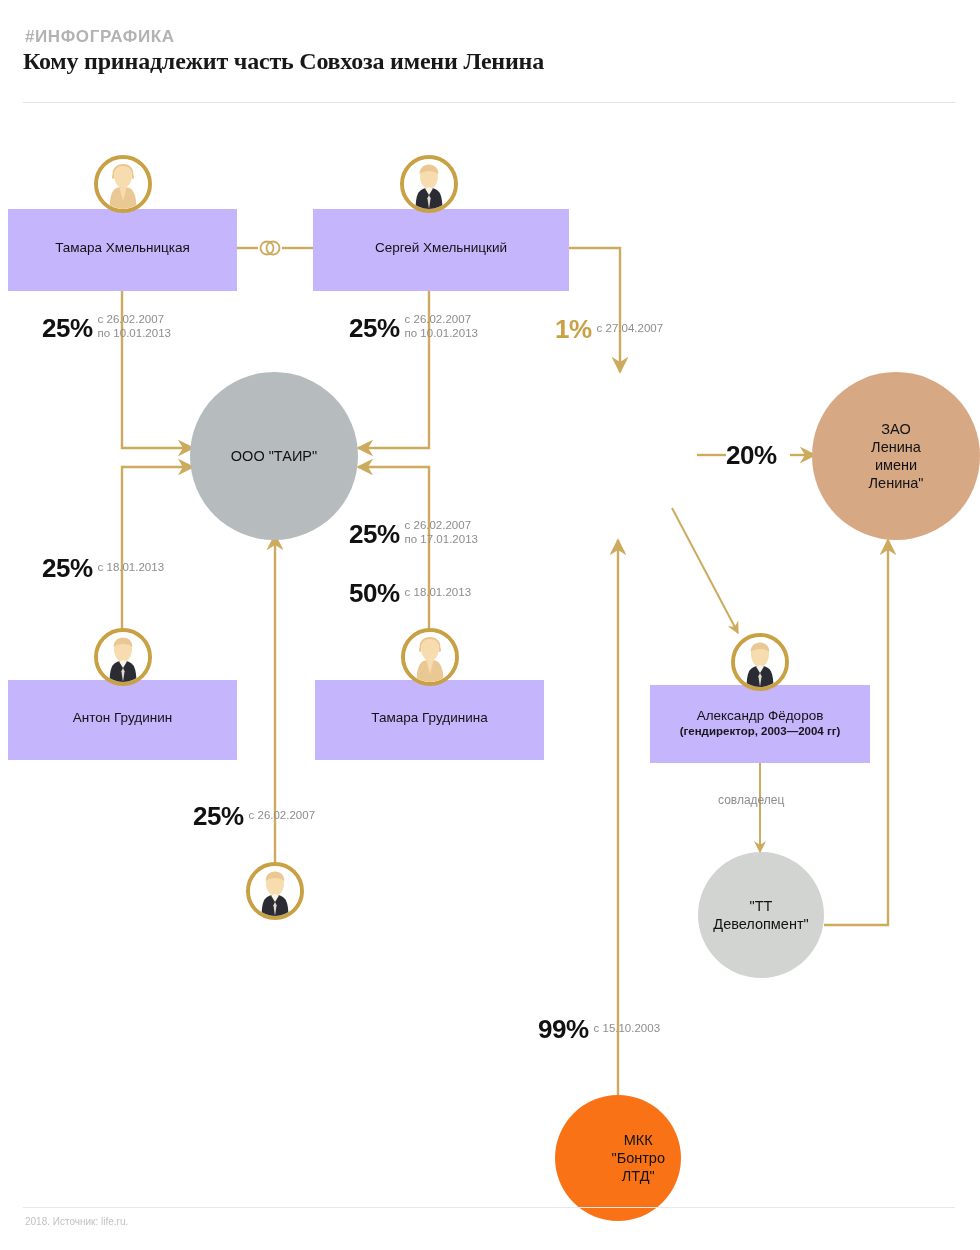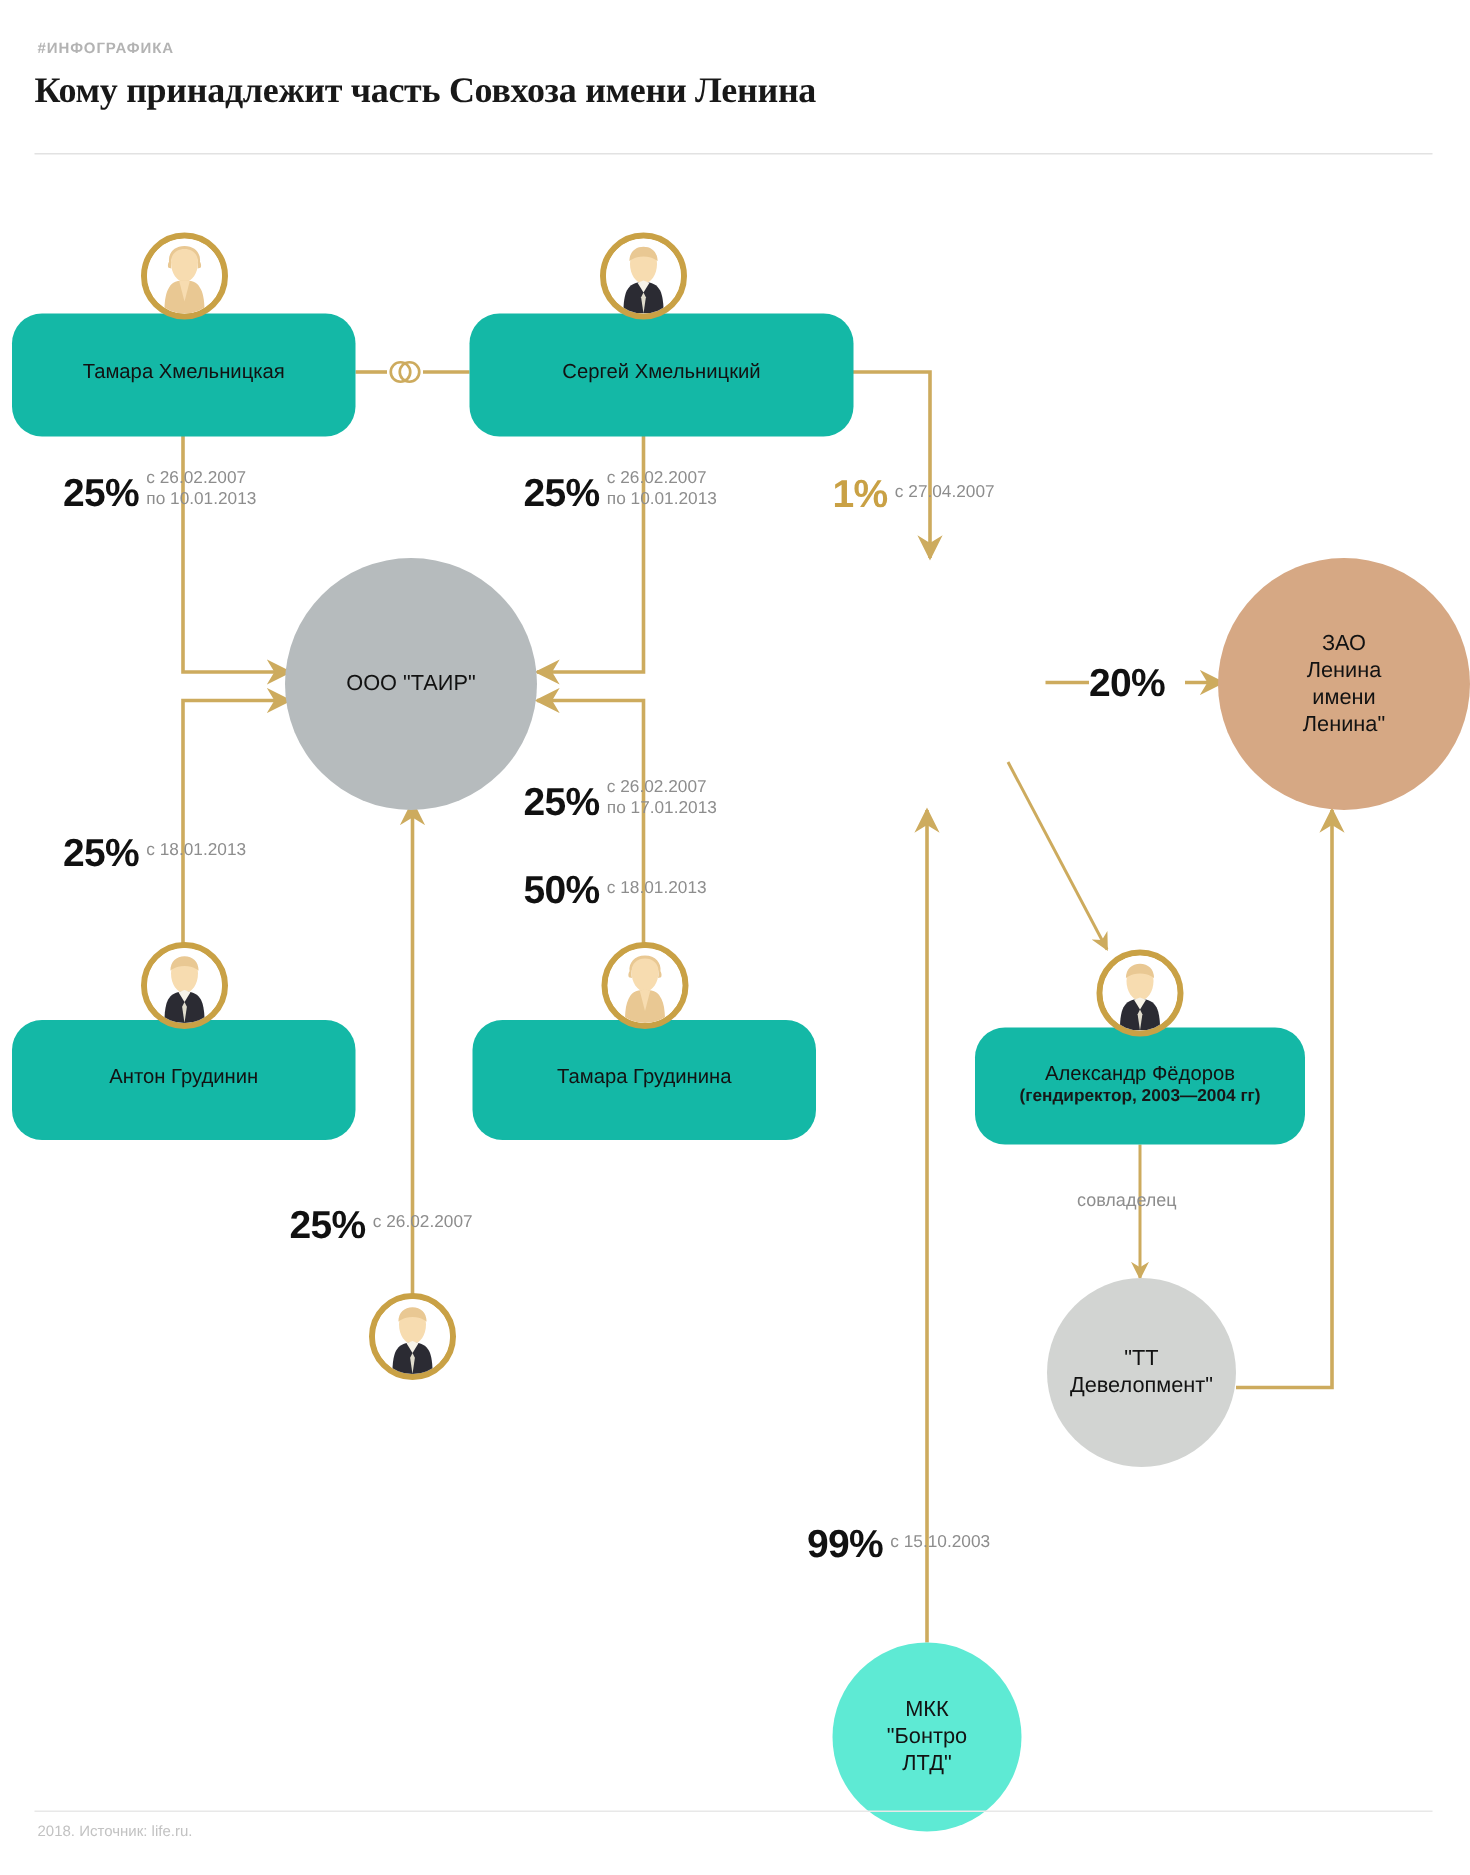--- a/index.html
+++ b/index.html
@@ -1,30 +1,30 @@
 <!DOCTYPE html>
 <html><head>
 <meta charset="utf-8">
 <style>
   html,body{margin:0;padding:0;background:#ffffff;}
   body{width:980px;height:1250px;position:relative;font-family:"Liberation Sans",sans-serif;overflow:hidden;}
 
   #stage{position:absolute;left:0;top:0;width:980px;height:1250px;}
 
-  .kicker{position:absolute;left:25px;top:27px;font-size:10px;font-weight:bold;color:#b3b3b3;letter-spacing:.6px;}
+  .kicker{position:absolute;left:25px;top:27px;font-size:17px;font-weight:bold;color:#b3b3b3;letter-spacing:.6px;}
   .title{position:absolute;left:23px;top:48px;width:930px;font-family:"Liberation Serif",serif;
          font-size:24px;font-weight:bold;color:#181818;letter-spacing:-.2px;}
   .rule{position:absolute;left:23px;top:102px;width:932px;height:1px;background:#e2e2e2;}
   .foot-rule{position:absolute;left:23px;top:1207px;width:932px;height:1px;background:#e8e8e8;}
   .footer{position:absolute;left:25px;top:1216px;font-size:10px;color:#c2c2c2;}
 
   svg.wires{position:absolute;left:0;top:0;width:980px;height:1250px;pointer-events:none;}
 
   
-  .person{position:absolute;box-sizing:border-box;background:#14b8a6;border-radius:20px;
+  .person{position:absolute;box-sizing:border-box;background:#c4b5fd;border-radius:0;
           display:flex;align-items:flex-end;justify-content:center;padding-bottom:0;}
   .person .pname{width:100%;text-align:center;color:#121212;font-size:13.5px;line-height:16px;}
   .person .psub{width:100%;text-align:center;color:#171717;font-size:11.5px;line-height:15px;font-weight:bold;}
   .person .ptext{position:absolute;left:0;width:100%;}
 
   .avatar{position:absolute;border-radius:50%;box-sizing:border-box;
           border:4px solid #c9a145;background:#ffffff;overflow:hidden;}
   .avatar svg{display:block;}
 
   
@@ -106,21 +106,21 @@
       </span>
   </div>
 
   <div class="company" style="left:698px;top:852px;width:126px;height:126px;background:#d2d4d2;">
     <span class="multi">
         <span style="display:block">"ТТ</span>
         <span style="display:block">Девелопмент"</span>
       </span>
   </div>
 
-  <div class="company" style="left:555px;top:1095px;width:126px;height:126px;background:#5eead4;">
+  <div class="company" style="left:555px;top:1095px;width:126px;height:126px;background:#f97316;justify-content:flex-end;">
     <span class="multi">
         <span style="display:block">МКК</span>
         <span style="display:block">"Бонтро</span>
         <span style="display:block">ЛТД"</span>
       </span>
   </div>
 
   <div class="person" style="left:8px;top:209px;width:229px;height:82px;">
     <div class="ptext" style="top:31px;">
       <div class="pname">Тамара Хмельницкая</div>

